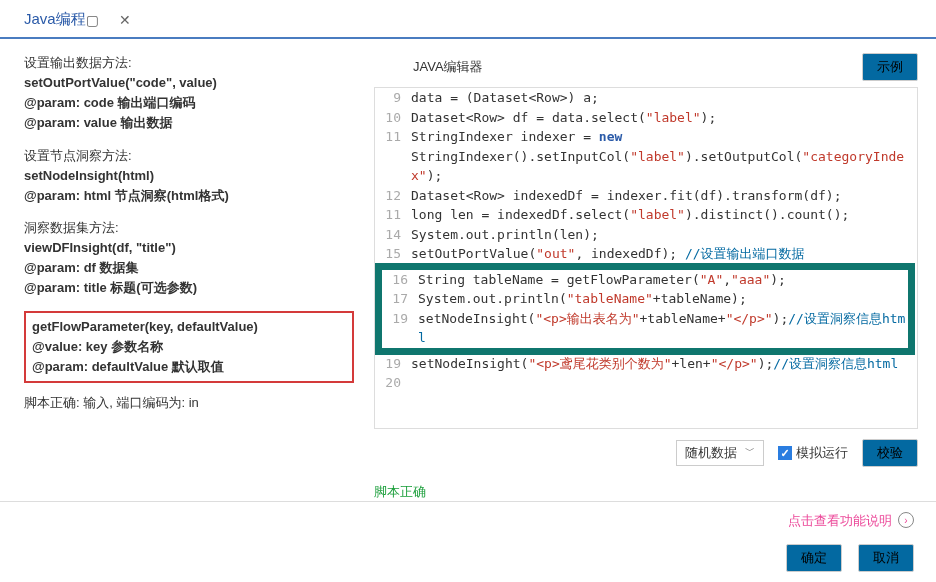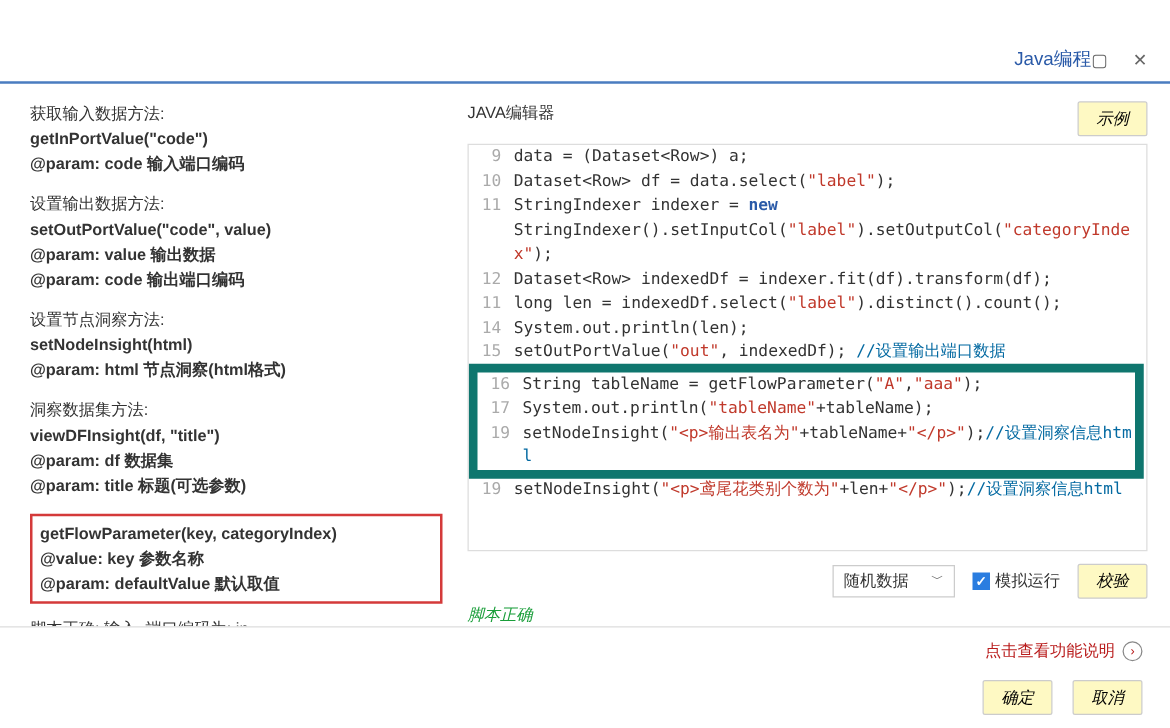--- a/index.html
+++ b/index.html
@@ -1,86 +1,81 @@
 <!DOCTYPE html>
 <html><head>
 <meta charset="utf-8">
 <style>
 * { box-sizing: border-box; margin: 0; padding: 0; }
 body { font-family: "Microsoft YaHei", Arial, sans-serif; font-size: 13px; color: #333; background: #fff; width: 936px; height: 582px; overflow: hidden; display: flex; flex-direction: column; }
-.titlebar { display: flex; align-items: center; justify-content: flex-end; padding: 10px 18px 8px 24px; border-bottom: 2px solid #4a7cc0; margin-top: 28px; }
+.titlebar { display: flex; align-items: center; justify-content: flex-start; padding: 10px 18px 8px 24px; border-bottom: 2px solid #4a7cc0; }
 .titlebar .title { color: #2a5aa8; font-size: 15px; }
 .titlebar .controls { display: flex; gap: 20px; }
 .titlebar .controls span { cursor: pointer; color: #666; font-size: 14px; }
 .main { flex: 1; display: flex; padding: 14px 18px 0 24px; gap: 20px; overflow: hidden; }
 .left { width: 330px; font-size: 13px; line-height: 1.55; }
 .block { margin-bottom: 12px; }
 .bold { font-weight: bold; }
 .boxed { border: 2px solid #d43a3a; padding: 4px 6px; margin-bottom: 10px; }
 .right { flex: 1; display: flex; flex-direction: column; }
-.rhead { display: flex; justify-content: space-between; align-items: flex-start; margin-bottom: 6px; }
+.rhead { display: flex; justify-content: space-between; align-items: center; margin-bottom: 6px; margin-left: 39px; }
 .rhead .lbl { font-size: 13px; color: #333; }
-.btn { border: 1px solid #ccc; background: #fef9c3; padding: 4px 14px; font-size: 13px; cursor: pointer; border-radius: 2px; font-style: italic; }
+.btn { border: 1px solid #ccc; background: #0369a1; padding: 4px 14px; font-size: 13px; cursor: pointer; border-radius: 2px; }
 .editor { flex: 1; border: 1px solid #ddd; overflow: hidden; font-family: Consolas, Monaco, monospace; font-size: 13px; line-height: 1.5; white-space: nowrap; }
 .line { display: flex; }
 .ln { width: 36px; text-align: right; padding-right: 10px; color: #aaa; user-select: none; flex-shrink: 0; }
 .code { flex: 1; white-space: pre-wrap; word-break: break-all; }
 .hl { border: 7px solid #0f766e; margin: -1px 2px -1px 0; }
 .str { color: #c0392b; }
 .kw { color: #2a5aa8; font-weight: bold; }
 .cm { color: #0369a1; }
 .controls-row { display: flex; justify-content: flex-end; align-items: center; gap: 14px; margin-top: 10px; }
-.select { border: 1px solid #ccc; padding: 3px 8px; display: inline-flex; align-items: flex-start; gap: 18px; cursor: pointer; }
+.select { border: 1px solid #ccc; padding: 3px 8px; display: inline-flex; align-items: flex-start; gap: 8px; cursor: pointer; }
 .chev { font-size: 10px; color: #666; }
 .chk { display: inline-flex; align-items: center; gap: 4px; }
 .chkbox { width: 14px; height: 14px; background: #2a7de0; display: inline-flex; align-items: center; justify-content: center; color: #fff; font-size: 11px; font-weight: bold; }
-.status { color: #1a9e3a; margin-top: 4px; font-size: 13px; font-style: italic; }
+.status { color: #1a9e3a; margin-top: 16px; font-size: 13px; }
 .footer { border-top: 1px solid #ddd; padding: 10px 22px; display: flex; flex-direction: column; gap: 14px; }
 .frow { display: flex; justify-content: flex-end; align-items: center; }
-.link { color: #b91c1c; font-size: 13px; display: inline-flex; align-items: center; gap: 6px; cursor: pointer; }
+.link { color: #ec4899; font-size: 13px; display: inline-flex; align-items: flex-start; gap: 6px; cursor: pointer; }
 .link .arr { border: 1.5px solid #888; border-radius: 50%; width: 16px; height: 16px; display: inline-flex; align-items: center; justify-content: center; font-size: 10px; }
 .fbtns { display: flex; gap: 16px; }
 </style>
 </head>
 <body>
 
 <div class="titlebar">
   <span class="title">Java编程</span>
   <div class="controls">
     <span>▢</span>
     <span>✕</span>
   </div>
 </div>
 
 <div class="main">
   <div class="left">
     <div class="block">
-      <div>获取输入数据方法:</div>
-      <div class="bold">getInPortValue("code")</div>
-      <div class="bold">@param: code 输入端口编码</div>
-    </div>
-    <div class="block">
       <div>设置输出数据方法:</div>
       <div class="bold">setOutPortValue("code", value)</div>
+      <div class="bold">@param: code 输出端口编码</div>
       <div class="bold">@param: value 输出数据</div>
-      <div class="bold">@param: code 输出端口编码</div>
     </div>
     <div class="block">
       <div>设置节点洞察方法:</div>
       <div class="bold">setNodeInsight(html)</div>
       <div class="bold">@param: html 节点洞察(html格式)</div>
     </div>
     <div class="block">
       <div>洞察数据集方法:</div>
       <div class="bold">viewDFInsight(df,  "title")</div>
       <div class="bold">@param: df 数据集</div>
       <div class="bold">@param: title 标题(可选参数)</div>
     </div>
     <div class="boxed">
-      <div class="bold">getFlowParameter(key, categoryIndex)</div>
+      <div class="bold">getFlowParameter(key, defaultValue)</div>
       <div class="bold">@value: key 参数名称</div>
       <div class="bold">@param: defaultValue 默认取值</div>
     </div>
     <div>脚本正确: 输入,   端口编码为: in</div>
 
   </div>
 
   <div class="right">
     <div class="rhead">
       <span class="lbl">JAVA编辑器</span>
@@ -127,20 +122,24 @@
           </div>
         <div class="line">
             <div class="ln">19</div>
             <div class="code">setNodeInsight(<span class="str">"&lt;p&gt;输出表名为"</span>+tableName+<span class="str">"&lt;/p&gt;"</span>);<span class="cm">//设置洞察信息html</span></div>
           </div>
       </div>
       <div class="line">
           <div class="ln">19</div>
           <div class="code">setNodeInsight(<span class="str">"&lt;p&gt;鸢尾花类别个数为"</span>+len+<span class="str">"&lt;/p&gt;"</span>);<span class="cm">//设置洞察信息html</span></div>
         </div>
+      <div class="line">
+          <div class="ln">20</div>
+          <div class="code"> </div>
+        </div>
     </div>
 
     <div class="controls-row">
       <span class="select">
         <span>随机数据</span>
         <span class="chev">﹀</span>
       </span>
       <span class="chk">
         <span class="chkbox">✓</span>
         <span>模拟运行</span>

